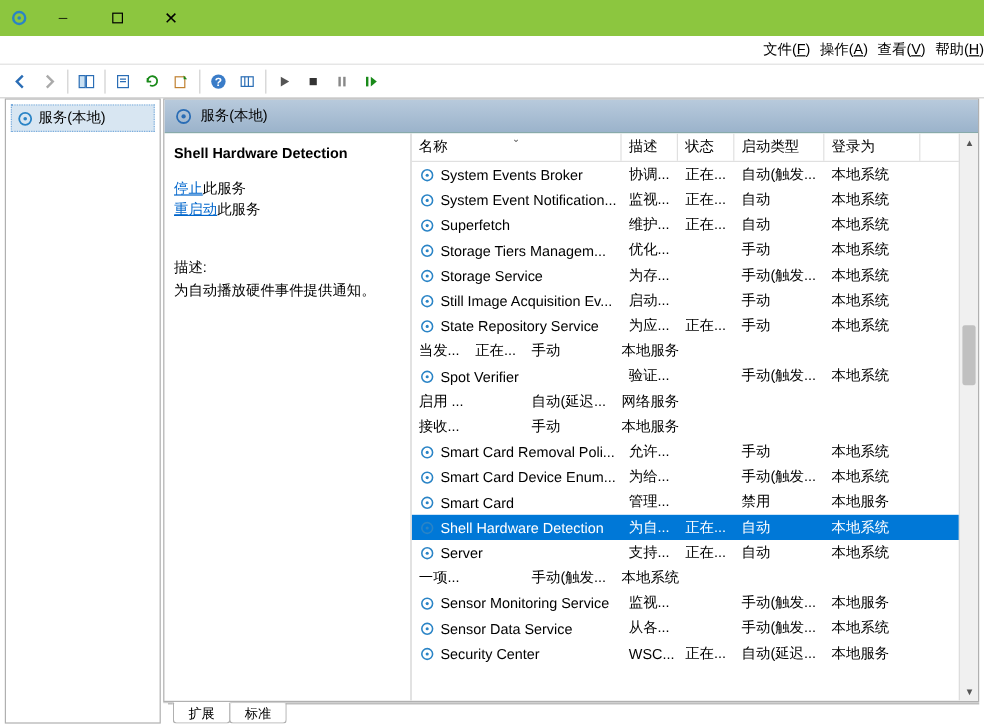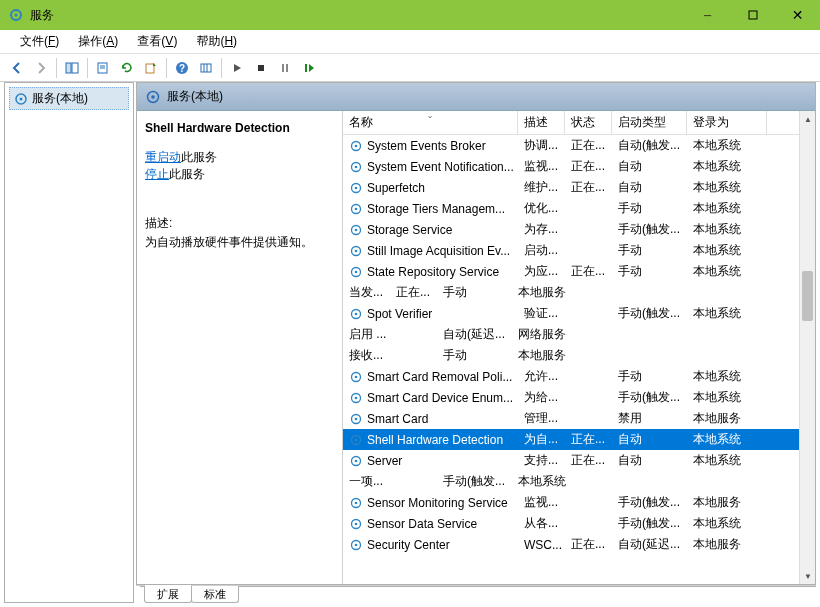--- a/index.html
+++ b/index.html
@@ -5,21 +5,21 @@
 * { margin: 0; padding: 0; box-sizing: border-box; font-family: "Segoe UI", Tahoma, sans-serif; }
 body { width: 820px; height: 607px; background: #fff; overflow: hidden; position: relative; }
 
 .titlebar { height: 30px; background: #8cc63f; display: flex; align-items: center; padding-left: 8px; color: #000; font-size: 12px; }
 .titlebar .ti { width: 16px; height: 16px; margin-right: 6px; display: inline-flex; align-items: center; justify-content: center; }
 .titlebar .title { flex: 1; }
 .winbtns { display: flex; height: 100%; }
 .winbtn { width: 45px; display: flex; align-items: center; justify-content: center; font-size: 10px; color: #000; }
 .winbtn.close { width: 45px; font-size: 14px; }
 
-.menubar { height: 24px; display: flex; align-items: center; padding-left: 20px; font-size: 12px; gap: 19px; border-bottom: 1px solid #e0e0e0; }
+.menubar { height: 24px; display: flex; align-items: center; padding-left: 20px; font-size: 12px; gap: 8px; border-bottom: 1px solid #e0e0e0; justify-content: flex-end; }
 .menubar span u { text-decoration: underline; }
 
 .toolbar { height: 28px; display: flex; align-items: center; padding: 0 6px; gap: 2px; border-bottom: 1px solid #d0d0d0; }
 .tb { width: 22px; height: 22px; display: flex; align-items: center; justify-content: center; border: 1px solid transparent; }
 .sep { width: 1px; height: 20px; background: #d0d0d0; margin: 0 2px; }
 .tb svg { width: 14px; height: 14px; }
 
 .body { display: flex; height: calc(100% - 82px); padding: 0 4px 4px 4px; }
 .tree { width: 130px; border: 1px solid #b0b0b0; background: #fff; padding: 4px; font-size: 12px; }
 .tree-item { display: flex; align-items: center; gap: 4px; padding: 2px 4px; background: #d8e6f2; border: 1px dotted #7aacdd; }
@@ -65,21 +65,20 @@
 </head>
 <body>
 
 <div class="titlebar">
   <span class="ti">
     <svg viewBox="0 0 16 16">
         <circle cx="8" cy="8" r="5" fill="none" stroke="#2a84c6" stroke-width="2"></circle>
         <circle cx="8" cy="8" r="1.5" fill="#2a84c6"></circle>
       </svg>
   </span>
-  <span class="title">服务</span>
   <div class="winbtns">
     <div class="winbtn">─</div>
     <div class="winbtn">
         <svg width="10" height="10">
           <rect x="1" y="1" width="8" height="8" fill="none" stroke="#000" stroke-width="1"></rect>
         </svg>
       </div>
     <div class="winbtn close">✕</div>
   </div>
 </div>
@@ -194,24 +193,24 @@
             </svg>
         </span>
         <span>服务(本地)</span>
       </div>
 
       <div class="panel-body">
 
         <div class="left">
           <h4>Shell Hardware Detection</h4>
           <div>
-            <a>重启动</a><span>此服务</span>
+            <a>停止</a><span>此服务</span>
           </div>
           <div>
-            <a>停止</a><span>此服务</span>
+            <a>重启动</a><span>此服务</span>
           </div>
           <div class="desc-label">描述:</div>
           <div>为自动播放硬件事件提供通知。</div>
         </div>
 
         <div class="listwrap">
           <div class="cols">
             <div class="col" style="width:175px">
               <span>名称</span>
               <span class="sort">⌄</span>

